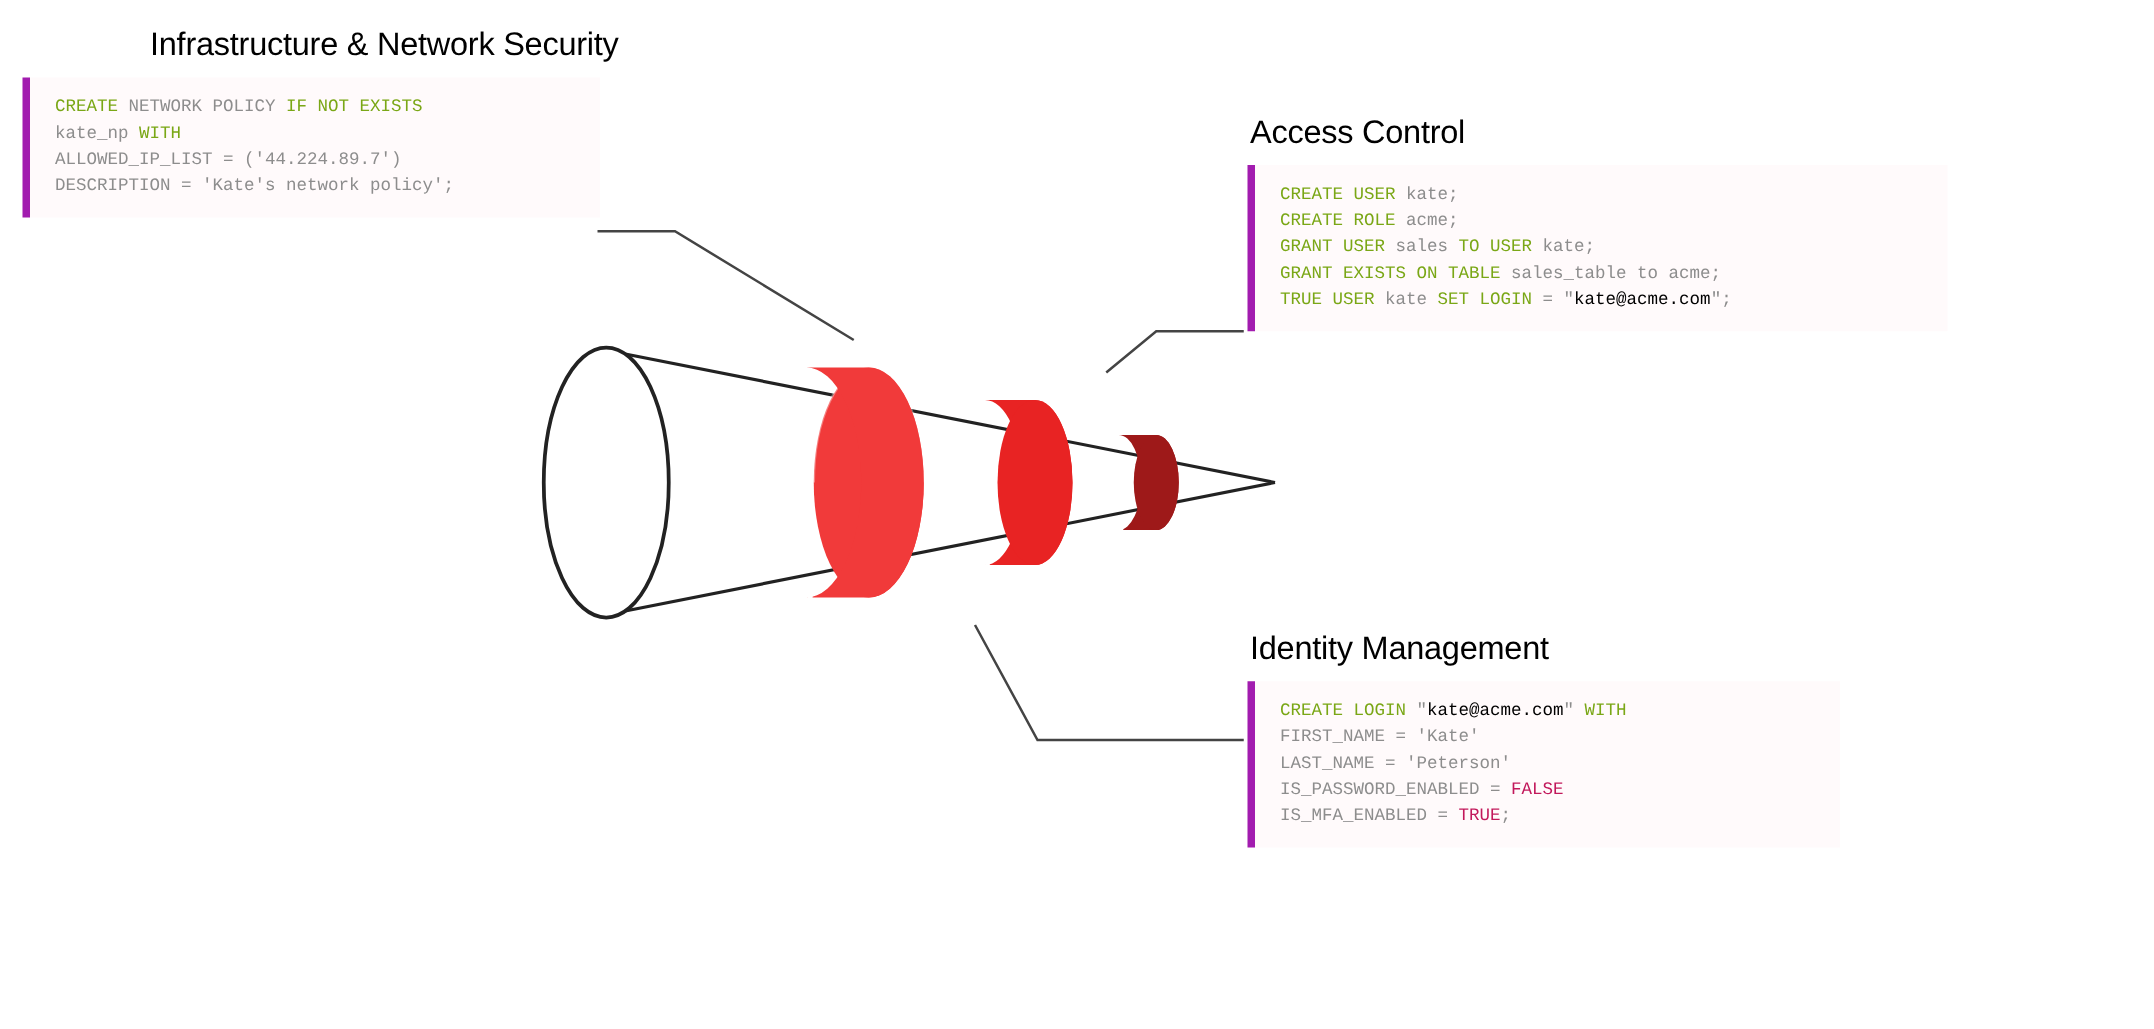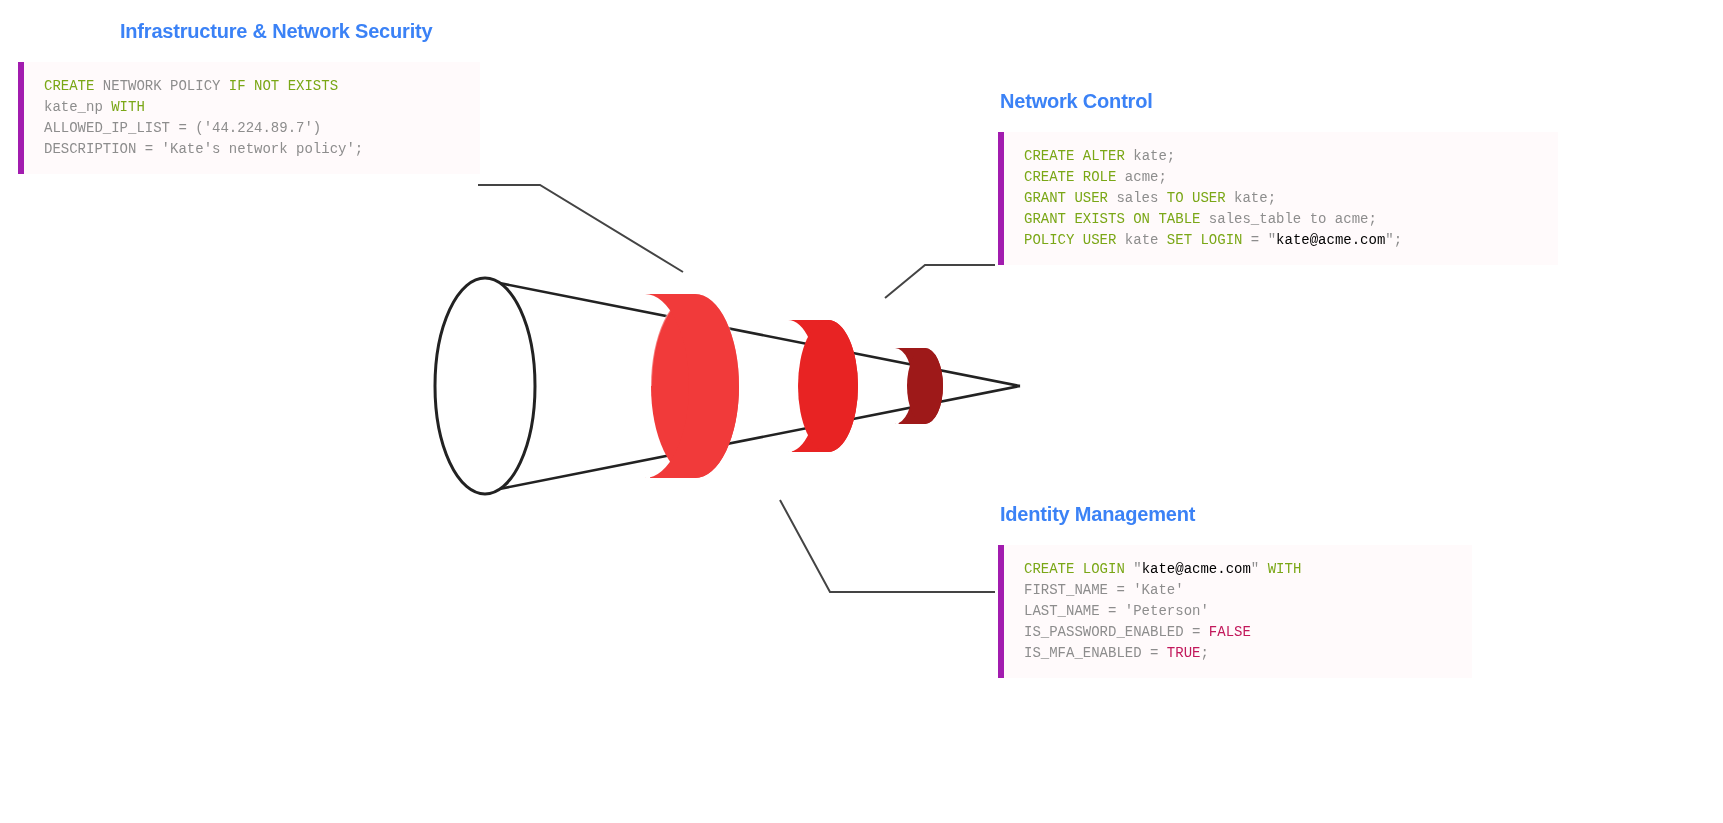--- a/index.html
+++ b/index.html
@@ -18,23 +18,23 @@
   }
   svg.layout {
     position: absolute;
     inset: 0;
     width: 1723px;
     height: 823px;
     overflow: visible;
   }
   .heading {
     position: absolute;
-    font-weight: 700;
-    font-size: 20px;
-    color: #3b82f6;
+    font-weight: 400;
+    font-size: 26px;
+    color: #000000;
     letter-spacing: -0.2px;
   }
   .codebox {
     position: absolute;
     background: #fffafb;
     border-left: 6px solid #a21caf;
     padding: 14px 18px 14px 20px;
     font-family: "SFMono-Regular", Consolas, "Liberation Mono", Menlo, monospace;
     font-size: 14px;
     line-height: 1.5;
@@ -90,34 +90,34 @@
       <g>
         <path d="M895,348 a18,38 0 0 1 0,76 L925,424 a18,38 0 0 0 0,-76 Z" fill="#9e1919"></path>
         <ellipse cx="925" cy="386" rx="18" ry="38" fill="#9e1919"></ellipse>
         <path d="M897,422 a18,38 0 0 0 52,-4" fill="none" stroke="#ffffff" stroke-width="3" stroke-linecap="round"></path>
       </g>
     </g>
   </svg>
 
   <div class="heading" style="left:120px; top:20px;">Infrastructure &amp; Network Security</div>
 
-  <div class="heading" style="left:1000px; top:90px;">Network Control</div>
+  <div class="heading" style="left:1000px; top:90px;">Access Control</div>
 
   <div class="heading" style="left:1000px; top:503px;">Identity Management</div>
 
   <div class="codebox" style="left:18px; top:62px; width:462px;"><span class="kw">CREATE</span><span class="plain"> NETWORK POLICY </span><span class="kw">IF NOT EXISTS</span>
 <span class="plain">kate_np </span><span class="kw">WITH</span>
 <span class="plain">ALLOWED_IP_LIST = ('44.224.89.7')</span>
 <span class="plain">DESCRIPTION = 'Kate's network policy';</span></div>
 
-  <div class="codebox" style="left:998px; top:132px; width:560px;"><span class="kw">CREATE ALTER</span><span class="plain"> kate;</span>
+  <div class="codebox" style="left:998px; top:132px; width:560px;"><span class="kw">CREATE USER</span><span class="plain"> kate;</span>
 <span class="kw">CREATE ROLE</span><span class="plain"> acme;</span>
 <span class="kw">GRANT USER</span><span class="plain"> sales </span><span class="kw">TO USER</span><span class="plain"> kate;</span>
 <span class="kw">GRANT EXISTS ON TABLE</span><span class="plain"> sales_table to acme;</span>
-<span class="kw">POLICY USER</span><span class="plain"> kate </span><span class="kw">SET LOGIN</span><span class="plain"> = "</span><span class="str">kate@acme.com</span><span class="plain">";</span></div>
+<span class="kw">TRUE USER</span><span class="plain"> kate </span><span class="kw">SET LOGIN</span><span class="plain"> = "</span><span class="str">kate@acme.com</span><span class="plain">";</span></div>
 
   <div class="codebox" style="left:998px; top:545px; width:474px;"><span class="kw">CREATE LOGIN</span><span class="plain"> "</span><span class="str">kate@acme.com</span><span class="plain">" </span><span class="kw">WITH</span>
 <span class="plain">FIRST_NAME = 'Kate'</span>
 <span class="plain">LAST_NAME = 'Peterson'</span>
 <span class="plain">IS_PASSWORD_ENABLED = </span><span class="val">FALSE</span>
 <span class="plain">IS_MFA_ENABLED = </span><span class="val">TRUE</span><span class="plain">;</span></div>
 
 </div>
 
 </body></html>

